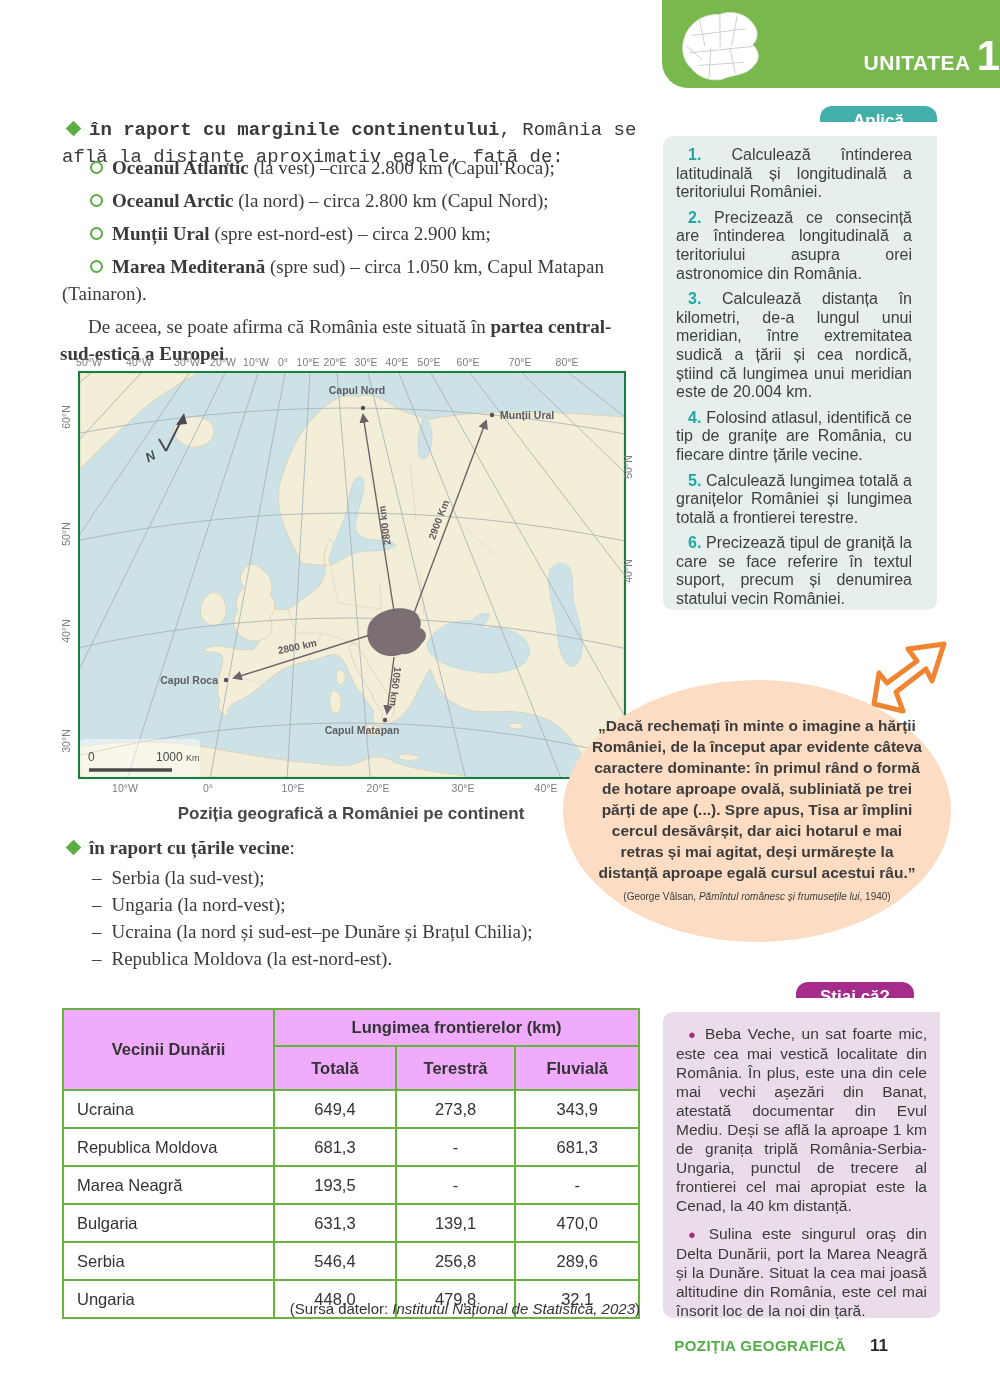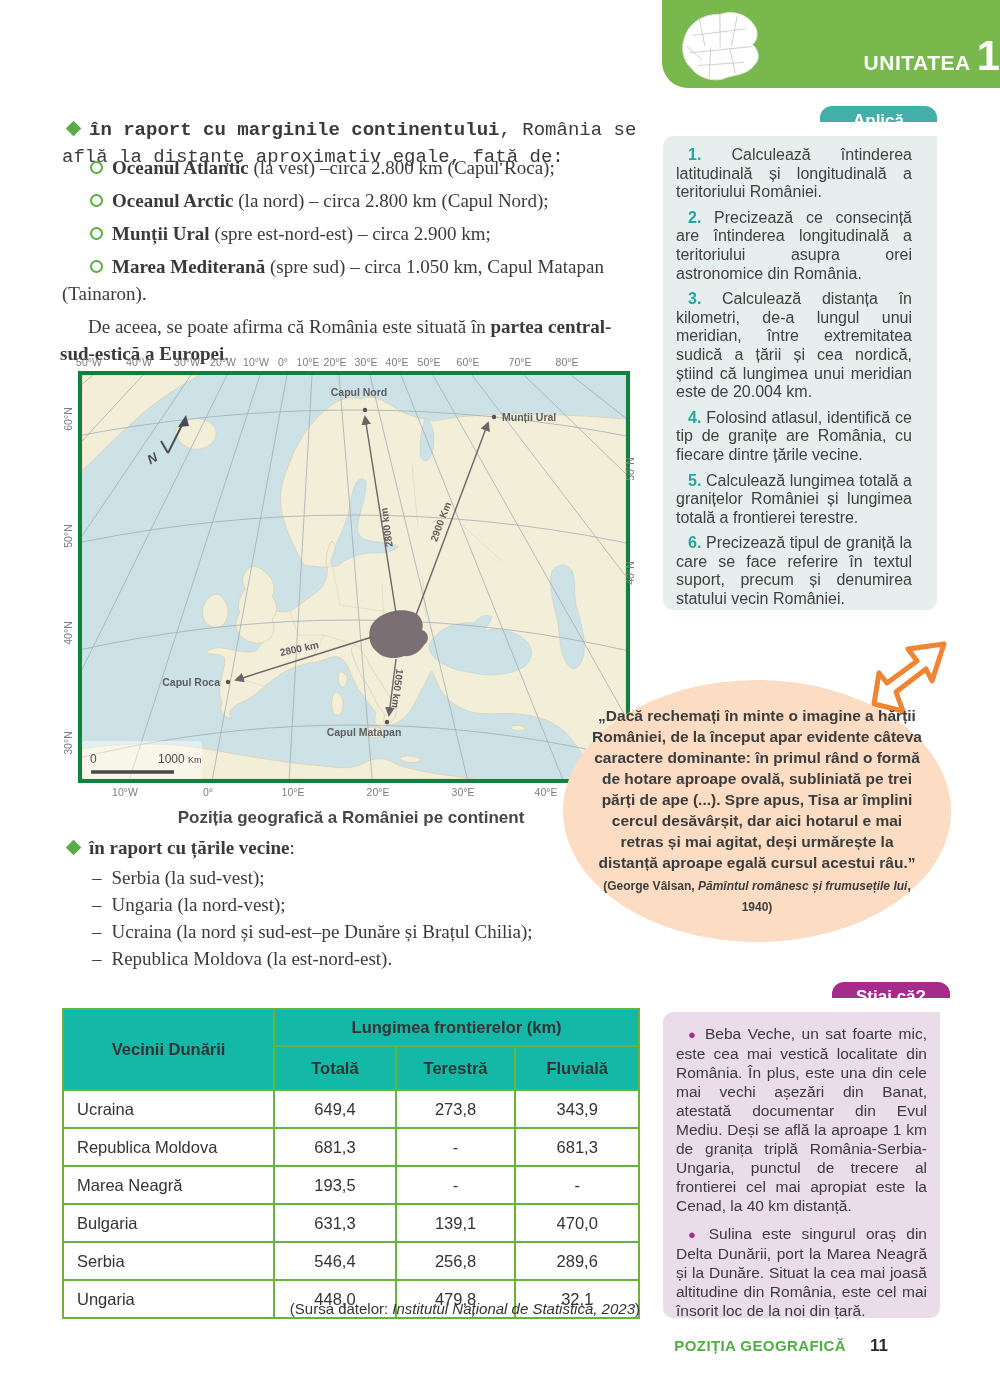--- a/index.html
+++ b/index.html
@@ -28,57 +28,57 @@
 
   .neighbors{left:62px;top:834px;width:586px;}
   .nb-head{text-indent:4px;margin:0 0 3px 0;}
   .nb{margin:0;padding-left:30px;}
   .nb .dash{margin-right:10px;}
 
   
   .figure{left:78px;top:356px;width:546px;}
   .axis-row{position:relative;height:15px;font-size:10.5px;color:#787d82;}
   .axis-row span{position:absolute;transform:translateX(-50%);white-space:nowrap;}
-  .map-frame{position:relative;width:544px;height:404px;border:4px solid #15803d;background:#cde2e6;}
+  .map-frame{position:relative;width:544px;height:404px;border:2px solid #15803d;background:#cde2e6;}
   .side-label{position:absolute;font-size:10.5px;color:#787d82;transform:rotate(-90deg);
     transform-origin:center;white-space:nowrap;}
   .caption{width:546px;text-align:center;font-size:17px;font-weight:bold;color:#474747;margin-top:9px;}
 
   
   .btable{left:62px;top:1008px;}
   table{border-collapse:collapse;width:578px;font-size:16.5px;color:#333;}
   table th,table td{border:2px solid #67b33e;}
-  table thead th{background:#14b8a6;font-weight:bold;text-align:center;}
+  table thead th{background:#f0abfc;font-weight:bold;text-align:center;}
   .gh{height:37px;}
   .sh th{height:40px;}
   td{height:34px;text-align:center;font-weight:normal;}
   td.name{text-align:left;padding-left:13px;}
   .source{left:62px;top:1300px;width:578px;text-align:right;font-size:15px;color:#333;margin:0;}
 
   
   .tab{position:absolute;color:#fff;font-weight:bold;font-size:17px;text-align:center;
     border-top-left-radius:12px;border-top-right-radius:12px;line-height:30px;height:16px;}
   .aplica-tab{left:820px;top:106px;width:117px;background:#44afa9;}
   .aplica-box{left:663px;top:136px;width:274px;height:474px;background:#e6efed;
     border-radius:10px;border-top-right-radius:0;box-sizing:border-box;padding:10px 13px;}
   .ap-item{margin:0 12px 7px 0;font-size:16px;line-height:18.6px;text-align:justify;text-indent:12px;color:#3f3f3f;}
   .ap-num{font-weight:bold;color:#1fa8a3;}
 
-  .stiai-tab{left:832px;top:982px;width:118px;background:#a62c8c;}
+  .stiai-tab{left:796px;top:982px;width:118px;background:#a62c8c;}
   .stiai-box{left:663px;top:1012px;width:277px;height:306px;background:#ebdcea;
     border-radius:10px;border-top-right-radius:0;box-sizing:border-box;padding:12px 13px;}
   .sk-item{margin:0 0 9px 0;font-size:15.5px;line-height:19px;text-align:justify;text-indent:12px;color:#3a3a3a;}
   .sk-bullet{color:#a62c8c;font-size:13px;margin-right:7px;}
 
   
   .bubble{left:563px;top:680px;width:388px;height:262px;background:#fcdcc3;border-radius:50%;
     display:flex;flex-direction:column;justify-content:center;align-items:center;}
   .quote-text{width:330px;margin:0;text-align:center;font-size:15.5px;font-weight:bold;
     line-height:21px;color:#3c3c3c;}
-  .quote-attr{width:320px;margin:3px 0 0 0;text-align:center;font-size:12px;font-weight:bold;
+  .quote-attr{width:320px;margin:3px 0 0 0;text-align:center;font-size:10px;font-weight:normal;
     line-height:21px;color:#3c3c3c;}
   .arrow-icon{left:866px;top:628px;}
 
   
   .footer{left:600px;top:1336px;width:346px;display:flex;justify-content:flex-end;
     align-items:baseline;gap:24px;padding-right:58px;box-sizing:border-box;}
   .footer-section{color:#53ad46;font-weight:bold;font-size:15px;letter-spacing:.4px;}
   .footer-page{color:#2b2b2b;font-weight:bold;font-size:17px;}
 
   

